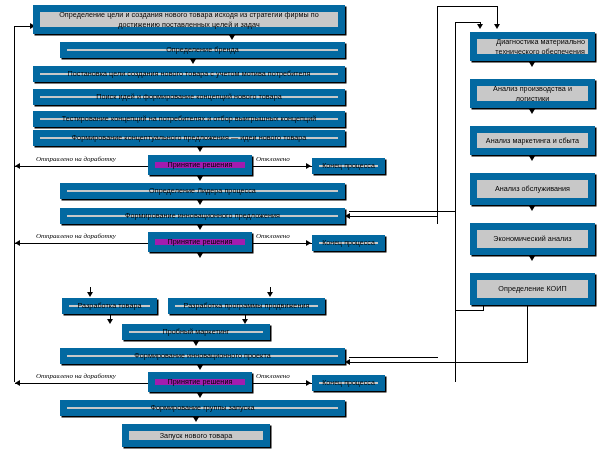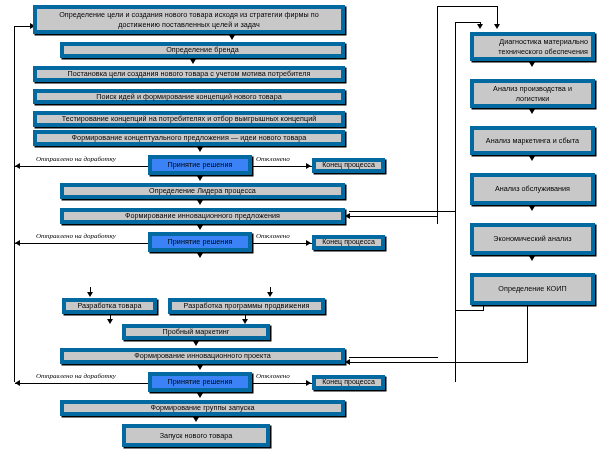--- a/index.html
+++ b/index.html
@@ -2,33 +2,33 @@
 <html><head>
 <meta charset="utf-8">
 <style>
   html,body{margin:0;padding:0;background:#ffffff;}
   body{font-family:"Liberation Sans", sans-serif;}
   #canvas{position:relative;width:600px;height:458px;background:#ffffff;overflow:hidden;}
   .box{
     position:absolute;
     box-sizing:border-box;
     background:#c8c8c8;
-    border:4px solid #0369a1;
+    border:7px solid #0369a1;
     box-shadow:1.5px 1.5px 0 #000;
     display:flex;
     align-items:center;
     justify-content:center;
     text-align:center;
     color:#000;
     font-size:7.2px;
     line-height:1.28;
     padding:1px 3px;
     letter-spacing:0.05px;
   }
-  .box.decision{background:#3b82f6;box-shadow:1.5px 1.5px 0 #000;}
+  .box.decision{background:#a21caf;box-shadow:1.5px 1.5px 0 #000;}
   .box.small{font-size:7px;}
   .edge-label{
     position:absolute;
     font-style:italic;
     font-size:7px;
     color:#000;
     white-space:nowrap;
     font-family:"Liberation Serif", serif;
   }
   .ln{position:absolute;background:#000;}

